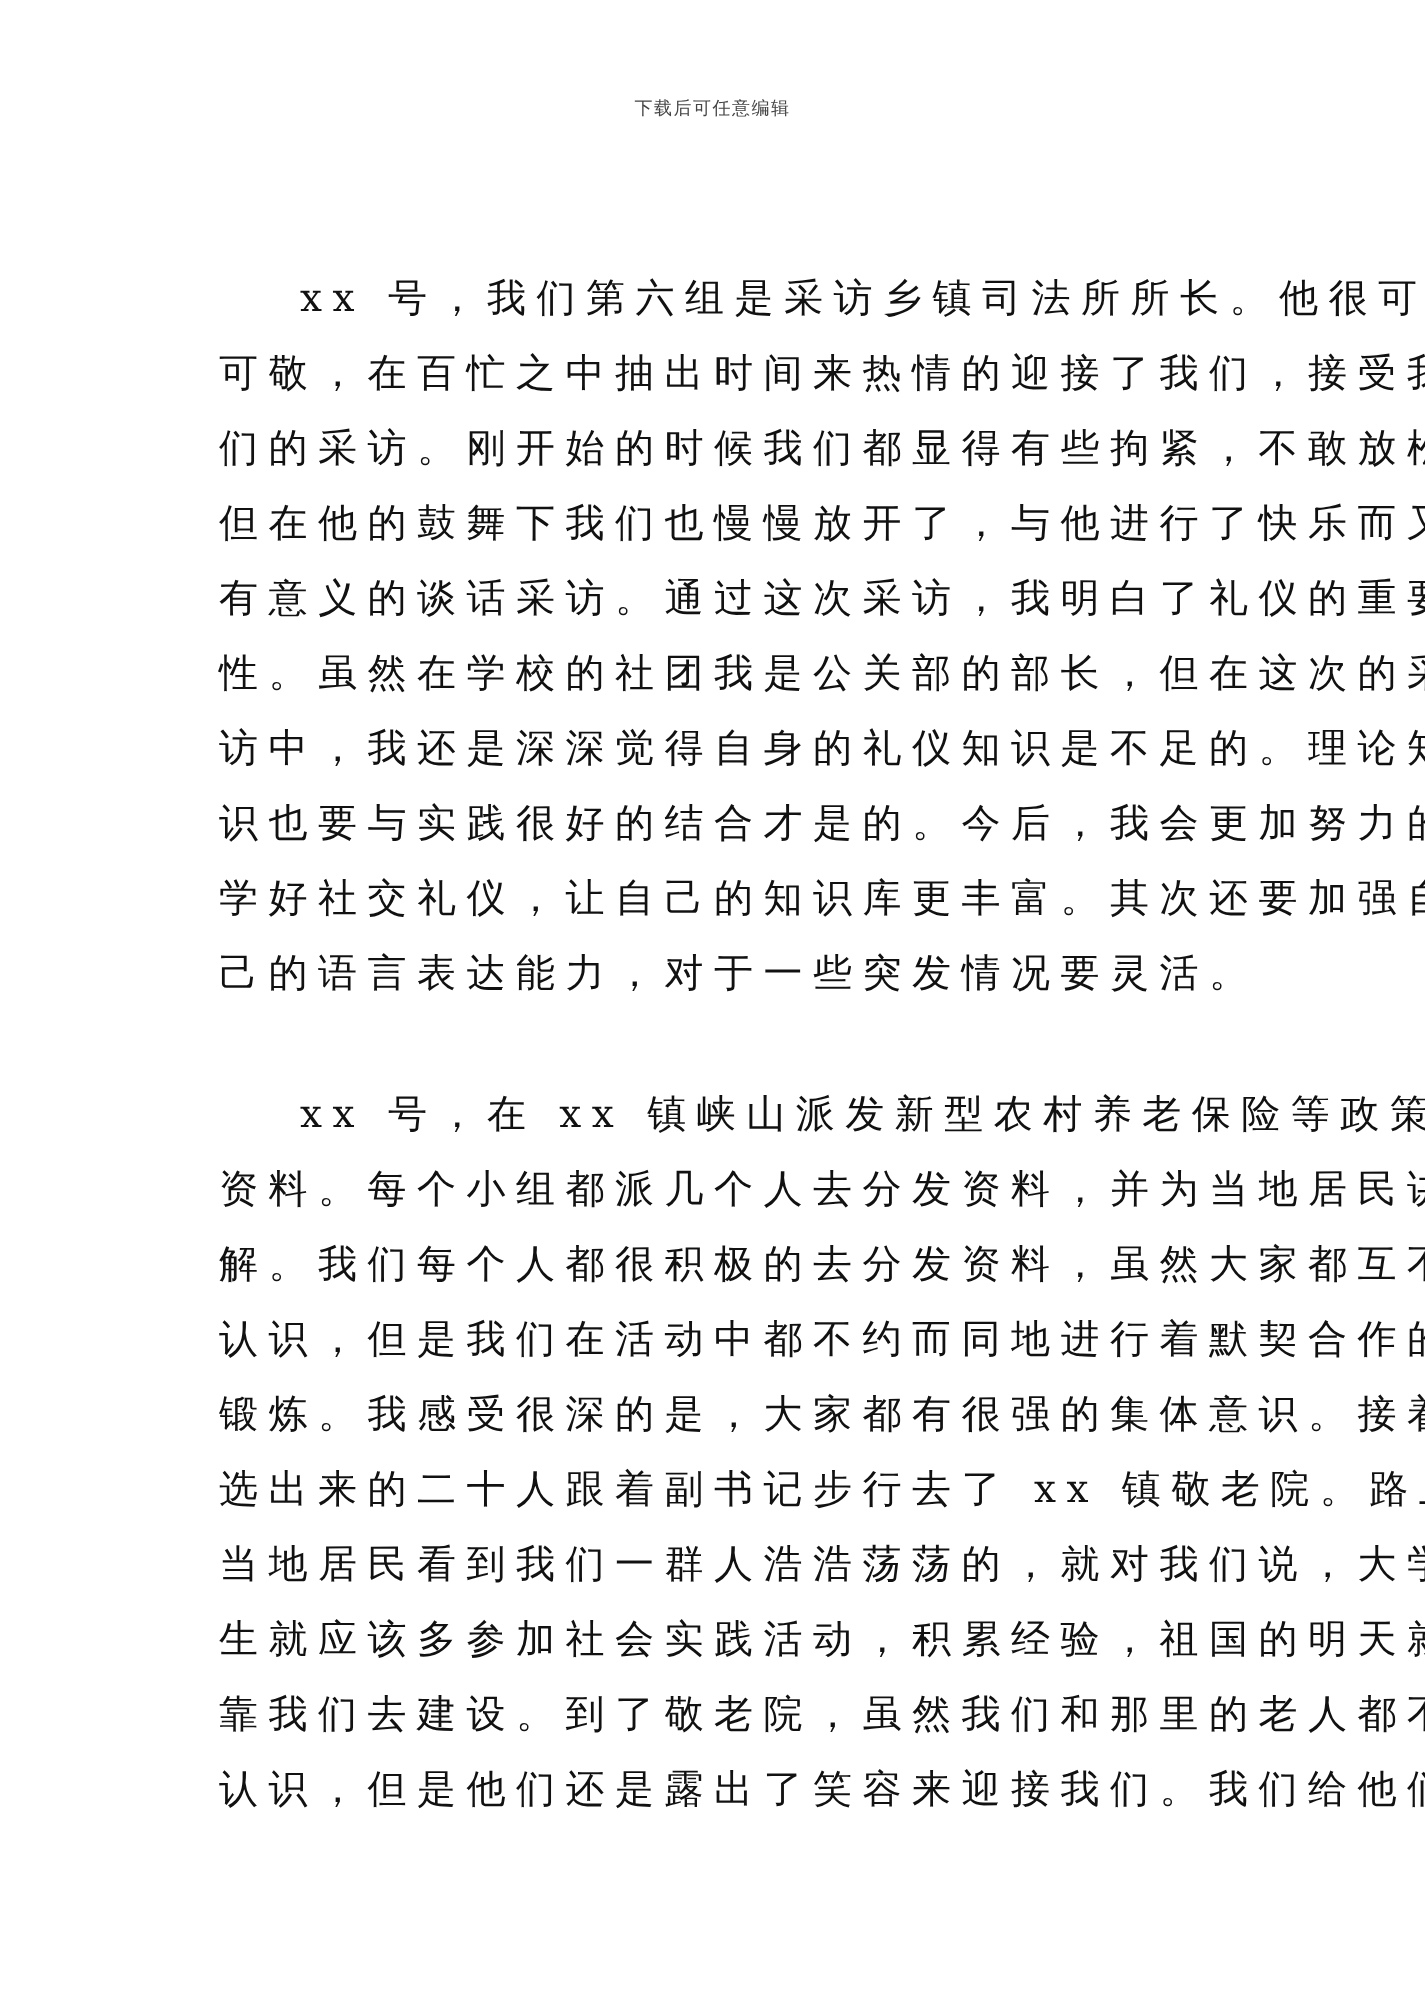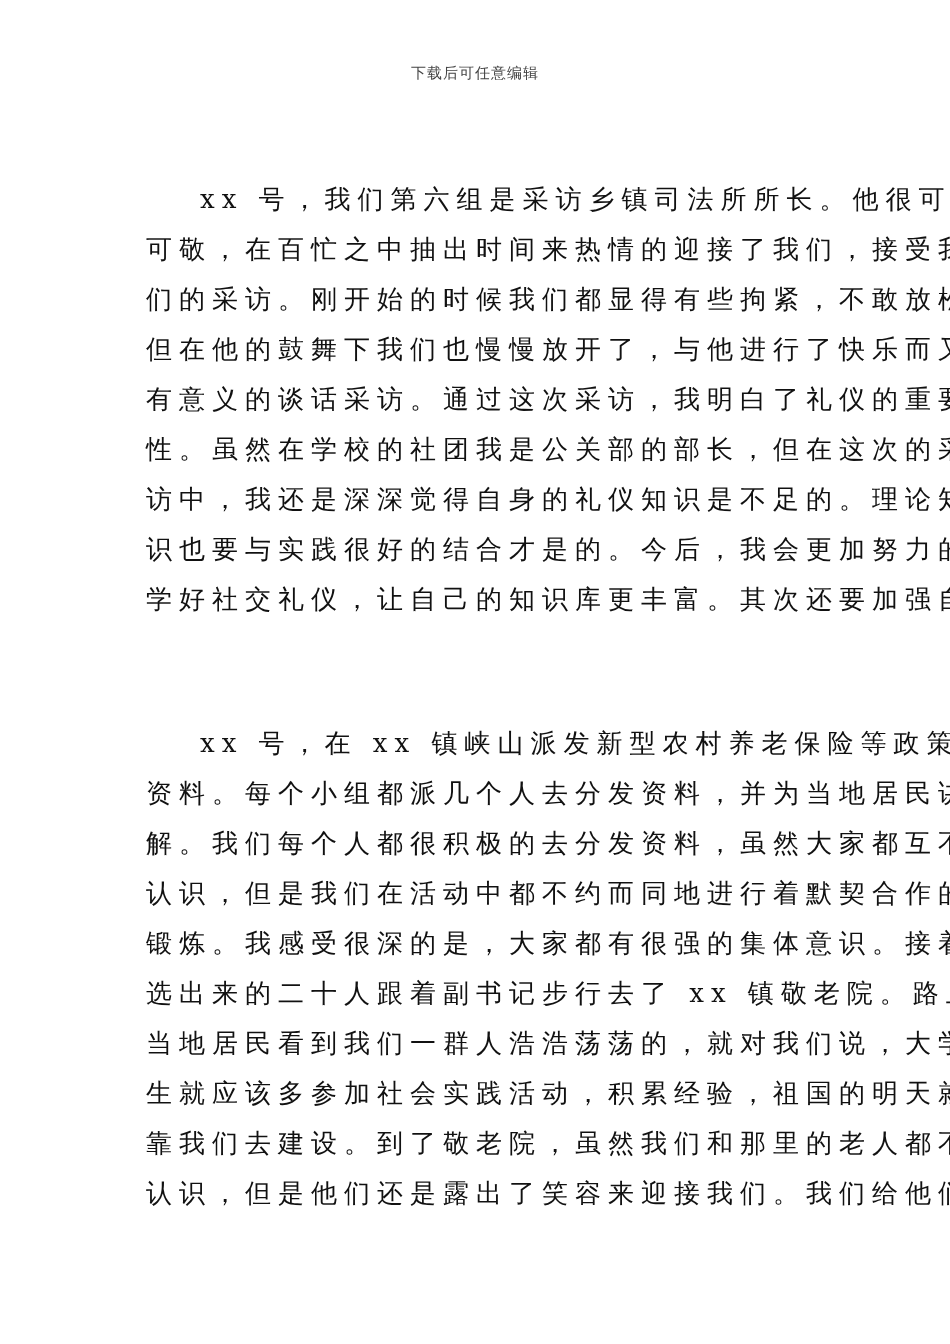--- a/index.html
+++ b/index.html
@@ -14,21 +14,21 @@
       overflow: hidden;
       font-family: "DejaVu Serif", "Liberation Serif", serif;
       color: #111111;
     }
     .header {
       position: absolute;
       top: 64px;
       left: 0;
       width: 950px;
       text-align: center;
-      font-size: 15px;
+      font-size: 12px;
       color: #444444;
       letter-spacing: 1px;
       font-family: "DejaVu Sans", "Liberation Sans", sans-serif;
     }
     .para {
       position: absolute;
       left: 146px;
       width: 664px;
       font-size: 26px;
       line-height: 50px;
@@ -58,20 +58,21 @@
 <div class="para" id="p1">
   <span class="line first">xx 号，我们第六组是采访乡镇司法所所长。他很可亲</span>
   <span class="line">可敬，在百忙之中抽出时间来热情的迎接了我们，接受我</span>
   <span class="line">们的采访。刚开始的时候我们都显得有些拘紧，不敢放松</span>
   <span class="line">但在他的鼓舞下我们也慢慢放开了，与他进行了快乐而又</span>
   <span class="line">有意义的谈话采访。通过这次采访，我明白了礼仪的重要</span>
   <span class="line">性。虽然在学校的社团我是公关部的部长，但在这次的采</span>
   <span class="line">访中，我还是深深觉得自身的礼仪知识是不足的。理论知</span>
   <span class="line">识也要与实践很好的结合才是的。今后，我会更加努力的</span>
   <span class="line">学好社交礼仪，让自己的知识库更丰富。其次还要加强自</span>
+  <span class="line">己的语言表达能力，对于一些突发情况要灵活。</span>
 </div>
 
 <div class="para" id="p2">
   <span class="line first">xx 号，在 xx 镇峡山派发新型农村养老保险等政策宣传</span>
   <span class="line">资料。每个小组都派几个人去分发资料，并为当地居民讲</span>
   <span class="line">解。我们每个人都很积极的去分发资料，虽然大家都互不</span>
   <span class="line">认识，但是我们在活动中都不约而同地进行着默契合作的</span>
   <span class="line">锻炼。我感受很深的是，大家都有很强的集体意识。接着</span>
   <span class="line">选出来的二十人跟着副书记步行去了 xx 镇敬老院。路上，</span>
   <span class="line">当地居民看到我们一群人浩浩荡荡的，就对我们说，大学</span>

